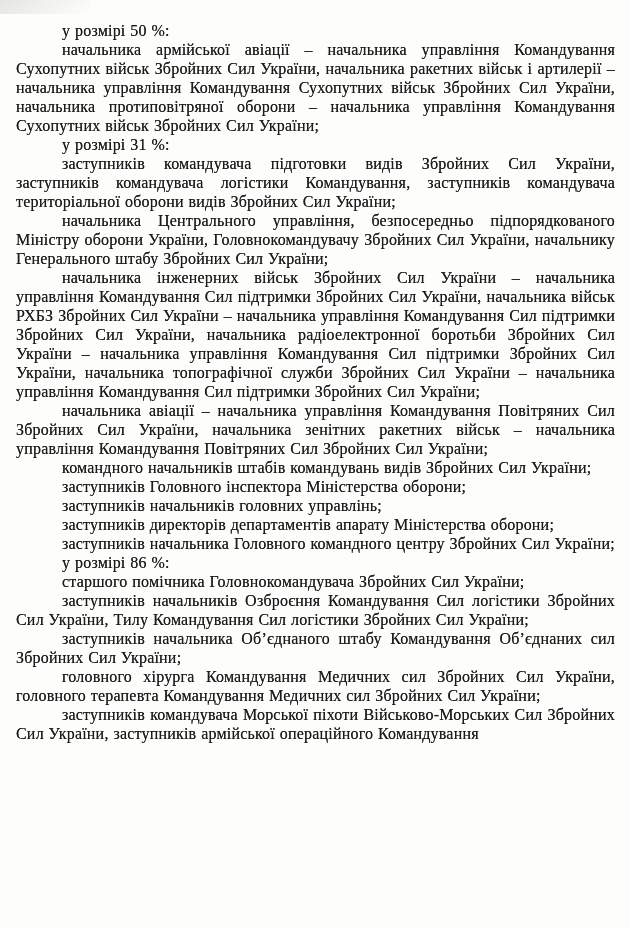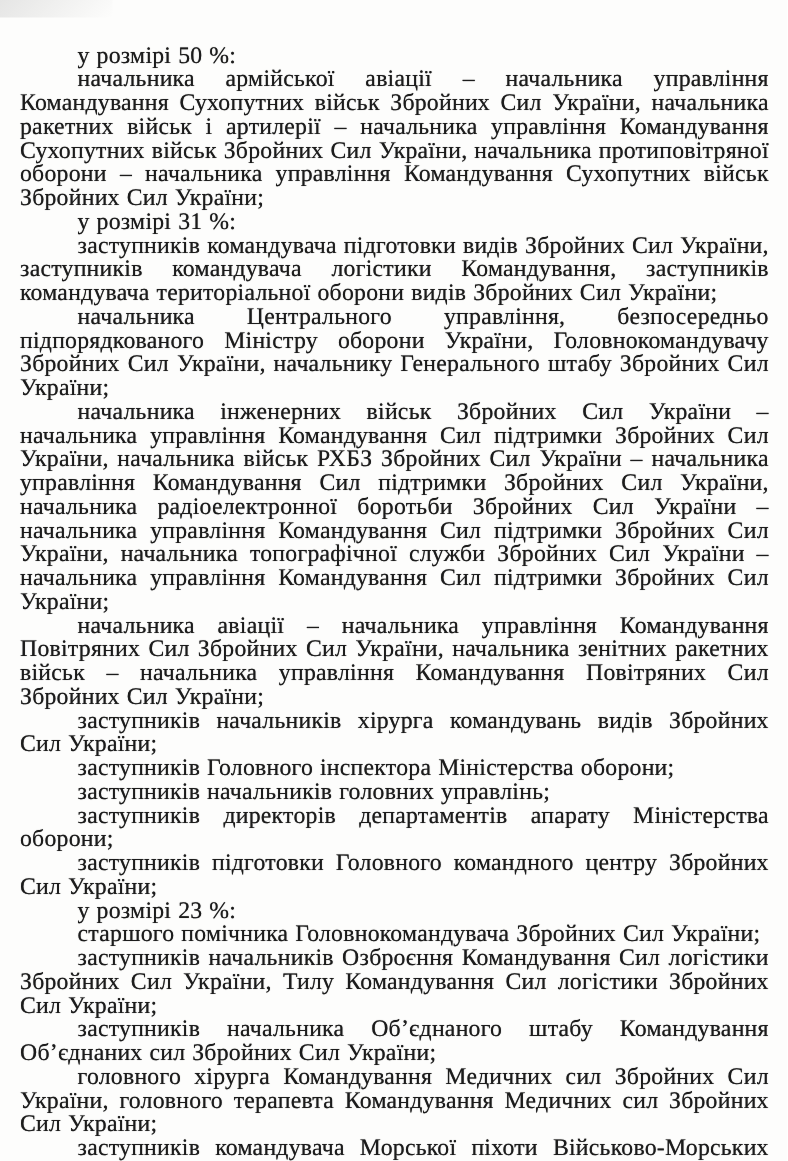--- a/index.html
+++ b/index.html
@@ -7,23 +7,23 @@
     padding: 0;
     background: #ffffff;
   }
   .page {
     position: relative;
     box-sizing: border-box;
     width: 630px;
     height: 929px;
     background: #fdfdfc;
     overflow: hidden;
-    padding: 35px 15px 0 16px;
+    padding: 21px 15px 0 16px;
     font-family: "Liberation Serif", "DejaVu Serif", serif;
-    font-size: 19px;
+    font-size: 16px;
     line-height: 19px;
     letter-spacing: 0.2px;
     word-spacing: 0.6px;
     color: #1c1c1c;
     
     text-shadow: 0 0 0.6px rgba(25, 25, 25, 0.8);
   }
   
   .page::before {
     content: "";
@@ -55,32 +55,32 @@
     <p class="doc-line">у розмірі 50 %:</p>
     <p class="doc-line">начальника армійської авіації – начальника управління Командування Сухопутних військ Збройних Сил України, начальника ракетних військ і артилерії – начальника управління Командування Сухопутних військ Збройних Сил України, начальника протиповітряної оборони – начальника управління Командування Сухопутних військ Збройних Сил України;</p>
   </section>
 
   <section>
     <p class="doc-line">у розмірі 31 %:</p>
     <p class="doc-line">заступників командувача підготовки видів Збройних Сил України, заступників командувача логістики Командування,  заступників командувача територіальної оборони видів Збройних Сил України;</p>
     <p class="doc-line">начальника Центрального управління, безпосередньо підпорядкованого Міністру оборони України, Головнокомандувачу Збройних Сил України, начальнику Генерального штабу Збройних Сил України;</p>
     <p class="doc-line">начальника інженерних військ Збройних Сил України – начальника управління Командування Сил підтримки Збройних Сил України, начальника військ РХБЗ Збройних Сил України – начальника управління Командування Сил підтримки Збройних Сил України, начальника радіоелектронної боротьби Збройних Сил України – начальника управління Командування Сил підтримки Збройних Сил України, начальника топографічної служби Збройних Сил України – начальника управління Командування Сил підтримки Збройних Сил України;</p>
     <p class="doc-line">начальника авіації – начальника управління Командування Повітряних Сил Збройних Сил України, начальника зенітних ракетних військ – начальника управління Командування Повітряних Сил Збройних Сил України;</p>
-    <p class="doc-line">заступників начальників хірурга командувань видів Збройних Сил України;</p>
+    <p class="doc-line">командного начальників штабів командувань видів Збройних Сил України;</p>
   </section>
 
   <section>
     <p class="doc-line">заступників Головного інспектора Міністерства оборони;</p>
     <p class="doc-line">заступників начальників головних управлінь;</p>
     <p class="doc-line">заступників директорів департаментів апарату Міністерства оборони;</p>
-    <p class="doc-line">заступників підготовки Головного командного центру Збройних Сил України;</p>
+    <p class="doc-line">заступників начальника Головного командного центру Збройних Сил України;</p>
   </section>
 
   <section>
-    <p class="doc-line">у розмірі 23 %:</p>
+    <p class="doc-line">у розмірі 86 %:</p>
     <p class="doc-line">старшого помічника Головнокомандувача Збройних Сил України;</p>
     <p class="doc-line">заступників начальників Озброєння Командування Сил логістики Збройних Сил України, Тилу Командування Сил логістики Збройних Сил України;</p>
     <p class="doc-line">заступників начальника Об’єднаного штабу Командування Об’єднаних сил Збройних Сил України;</p>
     <p class="doc-line">головного хірурга Командування Медичних сил Збройних Сил України, головного терапевта Командування Медичних сил Збройних Сил України;</p>
     <p class="doc-line">заступників командувача Морської піхоти Військово-Морських Сил Збройних Сил України, заступників армійської операційного Командування</p>
   </section>
 
 </main>
 
 </body></html>

